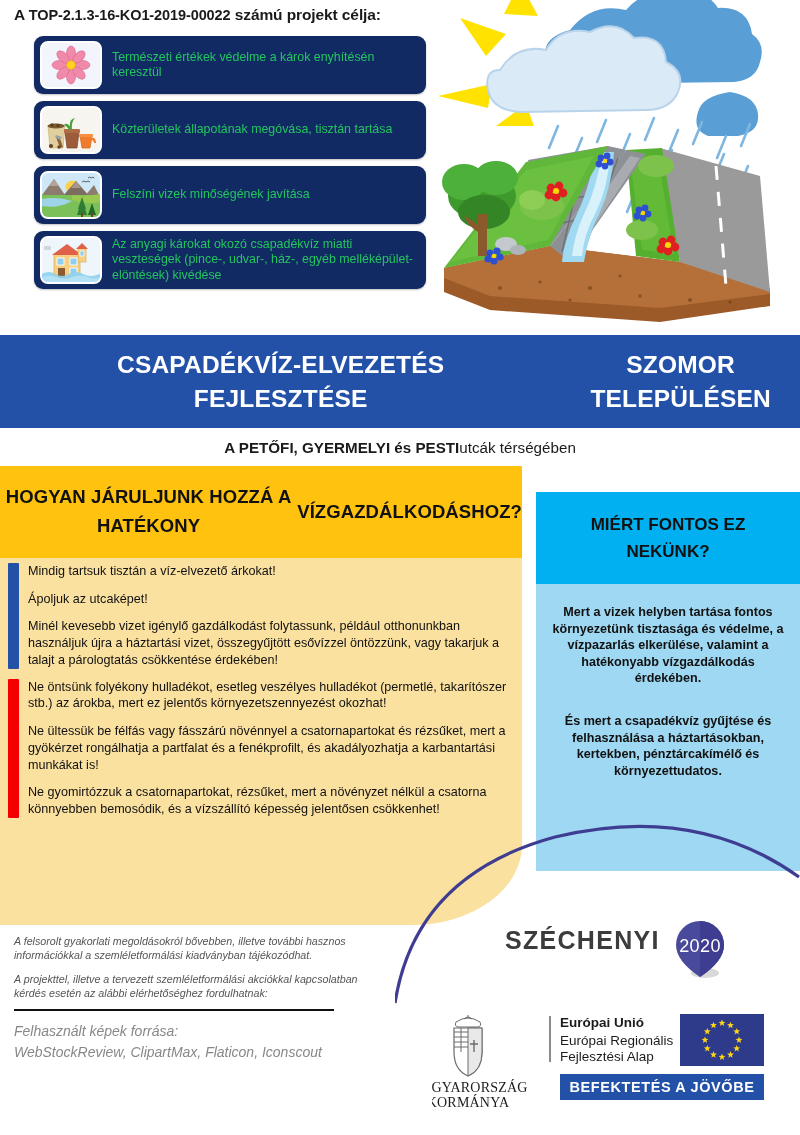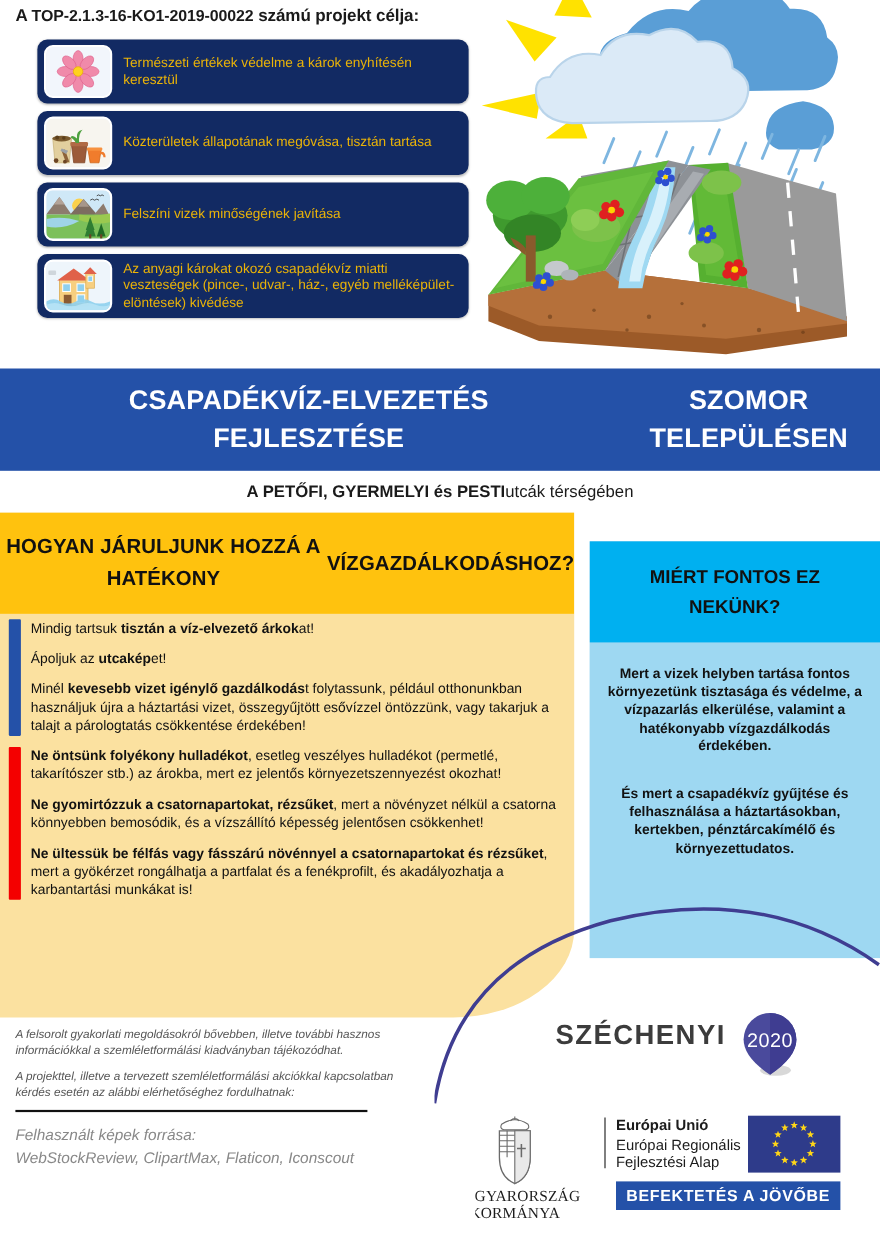--- a/index.html
+++ b/index.html
@@ -28,21 +28,21 @@
     margin-bottom:7px;padding:5px 8px 5px 6px;
     min-height:52px;box-sizing:border-box;
     box-shadow:0 1px 2px rgba(0,0,0,.25);
   }
   .goal-icon{
     width:58px;height:44px;flex:0 0 58px;
     background:#eef3fb;border:2px solid #ffffff;border-radius:8px;
     margin-right:10px;overflow:hidden;position:relative;
   }
   .goal-icon svg{display:block;width:100%;height:100%;}
-  .goal-text{color:#eab308;font-size:12.4px;line-height:1.22;flex:1;}
+  .goal-text{color:#22c55e;font-size:12.4px;line-height:1.22;flex:1;}
 
   
   .illus{position:absolute;left:430px;top:0px;width:370px;height:332px;}
   .illus svg{display:block;width:100%;height:100%;}
 
   
   .banner{
     position:absolute;left:0;top:335px;width:800px;height:93px;
     background:#2451a8;
     display:flex;flex-direction:row;align-items:center;justify-content:center;padding-left:28px;
@@ -74,21 +74,21 @@
     font-size:18.5px;font-weight:bold;text-align:center;line-height:1.55;
     letter-spacing:.1px;color:#111;
   }
   .tips{position:absolute;left:8px;top:97px;width:500px;}
   .tipgroup{position:relative;padding-left:20px;margin-bottom:10px;}
   .bar{position:absolute;left:0;top:0;bottom:0;width:11px;border-radius:1px;}
   .bar.blue{background:#2451a8;}
   .bar.red{background:#f40000;}
   .tip{font-size:12.6px;line-height:1.33;margin-bottom:11px;color:#111;}
   .tip:last-child{margin-bottom:0;}
-  .tip b{font-weight:bold;}
+  .tip b{font-weight:normal;}
 
   
   .right-panel{
     position:absolute;left:536px;top:492px;width:264px;height:379px;
     background:#9ed8f2;overflow:hidden;
   }
   .right-head{
     position:absolute;left:0;top:0;width:264px;height:92px;
     background:#00b0f0;
     display:flex;flex-direction:column;align-items:center;justify-content:center;
@@ -416,24 +416,24 @@
         <div class="tip">
           <span>Minél </span><b>kevesebb vizet igénylő gazdálkodás</b><span>t folytassunk, például otthonunkban használjuk újra a háztartási vizet, összegyűjtött esővízzel öntözzünk, vagy takarjuk a talajt a párologtatás csökkentése érdekében!</span>
         </div>
       </div>
       <div class="tipgroup">
         <div class="bar red"></div>
         <div class="tip">
           <span></span><b>Ne öntsünk folyékony hulladékot</b><span>, esetleg veszélyes hulladékot (permetlé, takarítószer stb.) az árokba, mert ez jelentős környezetszennyezést okozhat!</span>
         </div>
         <div class="tip">
-          <span></span><b>Ne gyomirtózzuk a csatornapartokat, rézsűket</b><span>, mert a növényzet nélkül a csatorna könnyebben bemosódik,  és a vízszállító képesség jelentősen csökkenhet!</span>
+          <span></span><b>Ne ültessük be félfás vagy fásszárú növénnyel a csatornapartokat és rézsűket</b><span>, mert a gyökérzet rongálhatja a partfalat és a fenékprofilt, és akadályozhatja a karbantartási munkákat is!</span>
         </div>
         <div class="tip">
-          <span></span><b>Ne ültessük be félfás vagy fásszárú növénnyel a csatornapartokat és rézsűket</b><span>, mert a gyökérzet rongálhatja a partfalat és a fenékprofilt, és akadályozhatja a karbantartási munkákat is!</span>
+          <span></span><b>Ne gyomirtózzuk a csatornapartokat, rézsűket</b><span>, mert a növényzet nélkül a csatorna könnyebben bemosódik,  és a vízszállító képesség jelentősen csökkenhet!</span>
         </div>
       </div>
     </div>
   </div>
 
   <div class="right-panel">
     <div class="right-head">
       <div>MIÉRT FONTOS EZ</div>
       <div>NEKÜNK?</div>
     </div>

